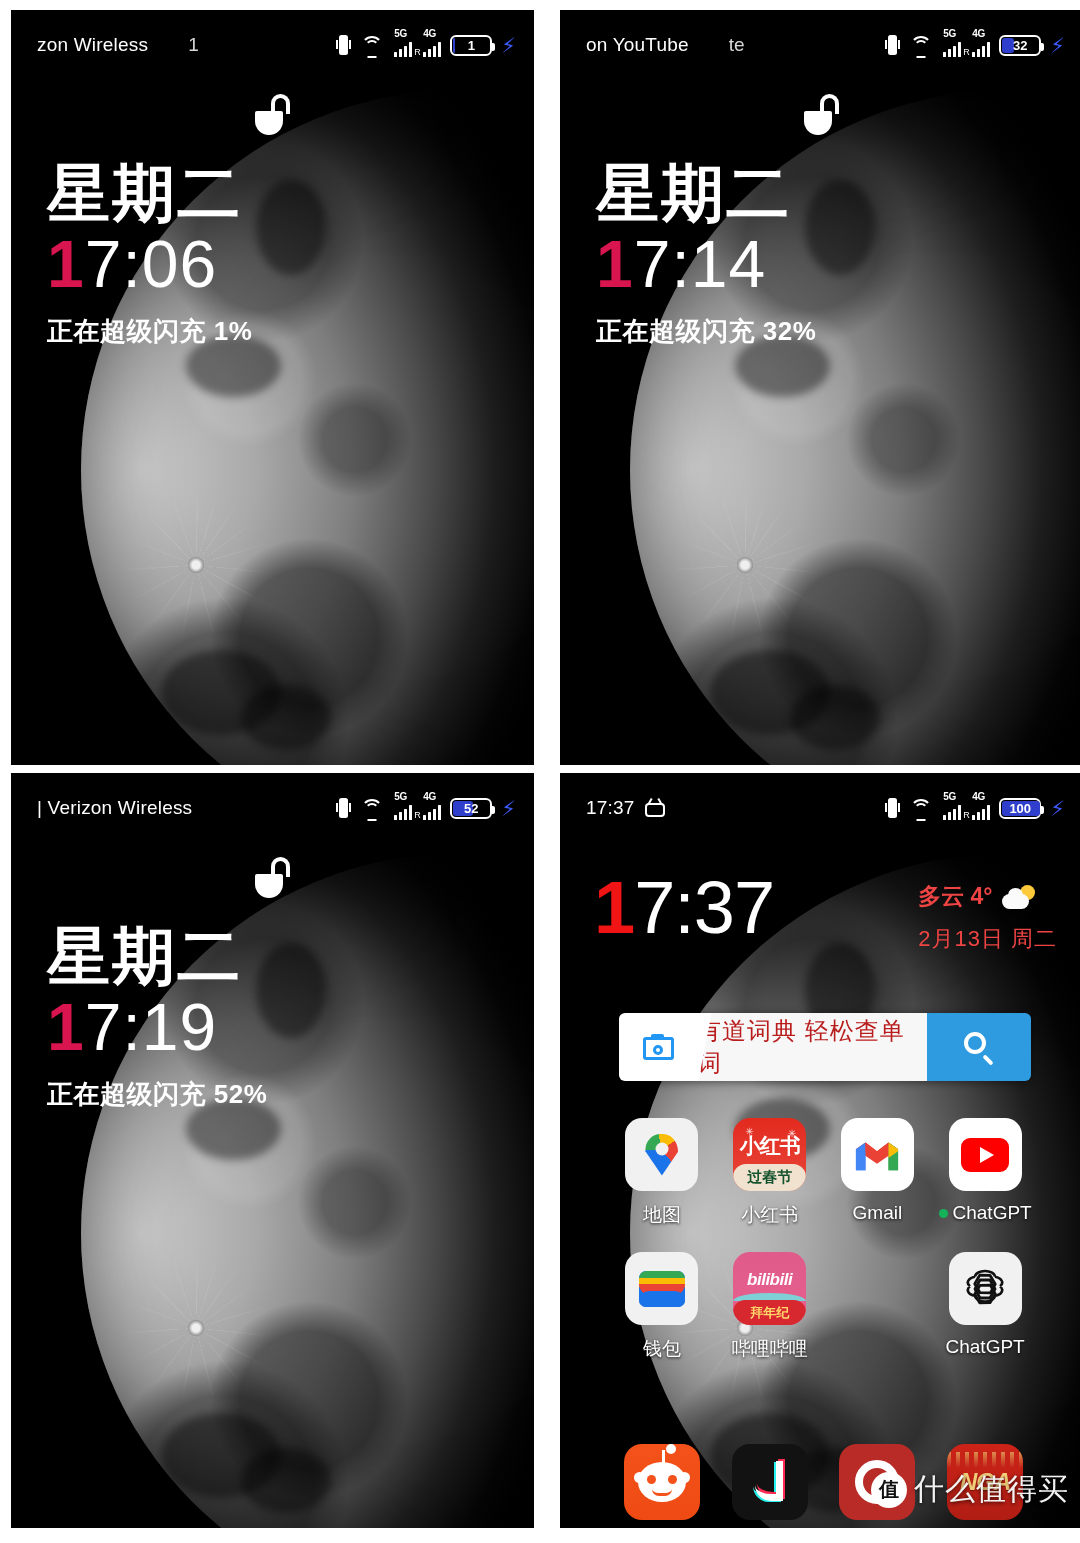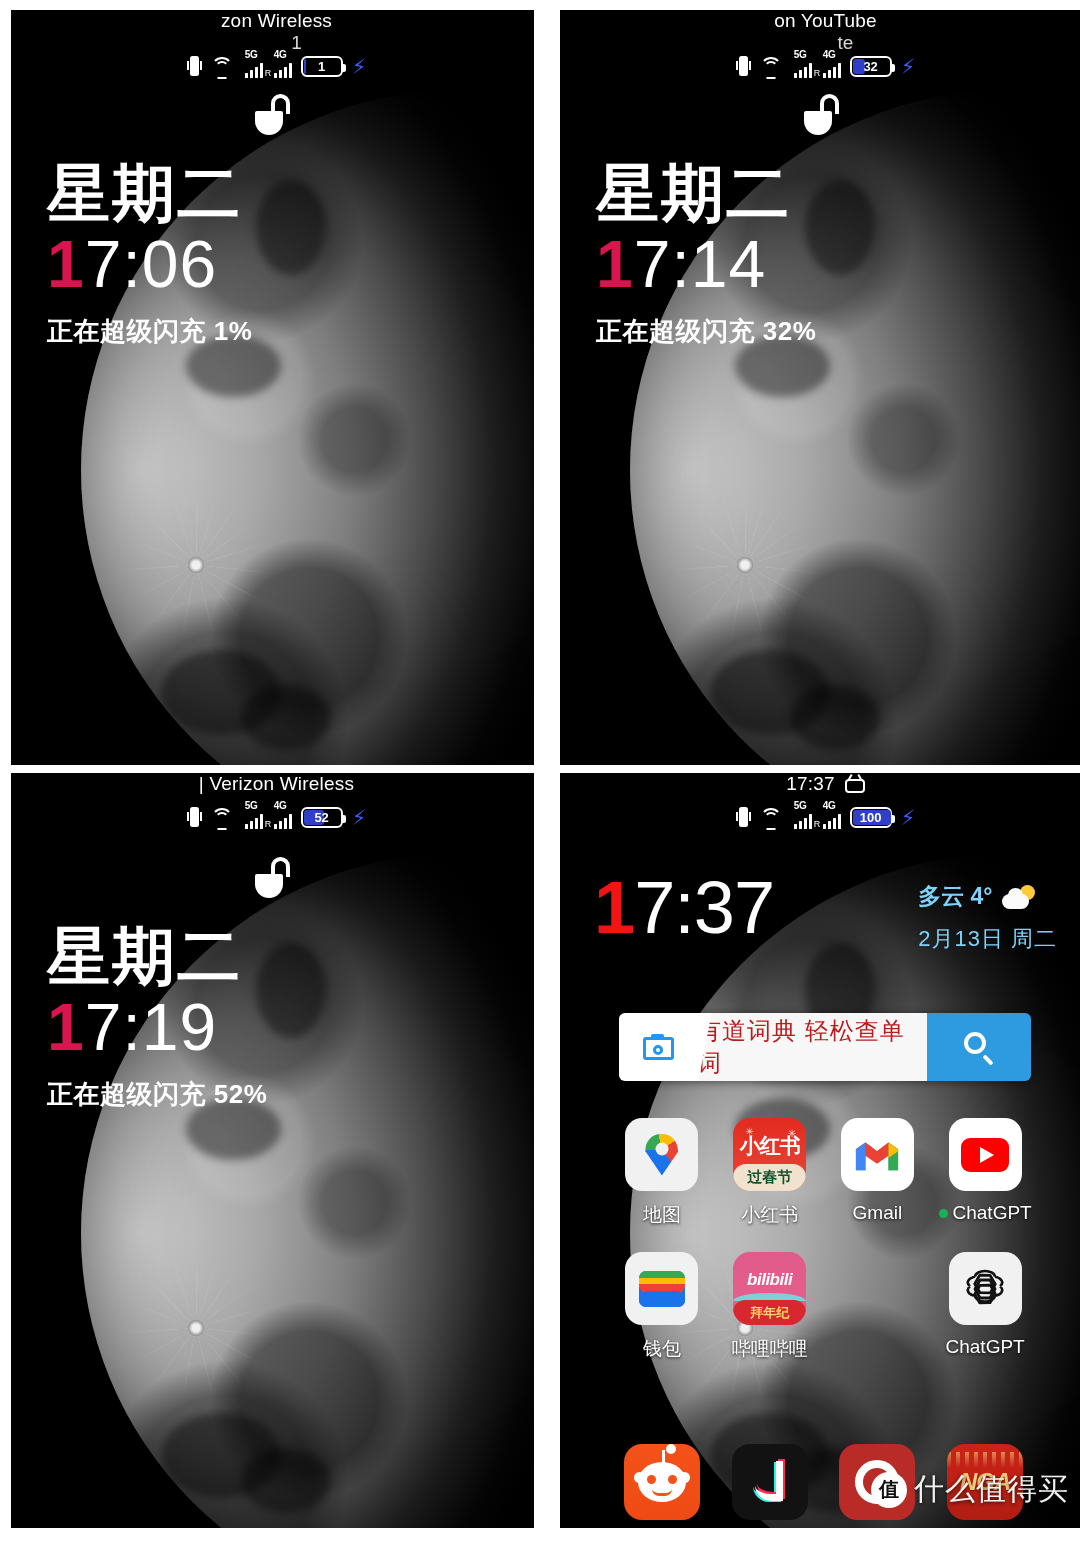--- a/index.html
+++ b/index.html
@@ -87,24 +87,23 @@
     filter: blur(4px);
   }
 
   
   .statusbar {
     position: absolute;
     left: 0; right: 0; top: 0;
     height: 56px;
     display: flex;
     align-items: center;
-    padding: 0 18px 0 26px;
+    padding: 14px 18px 0 26px;
     color: #ffffff;
     z-index: 5;
-    flex-direction: column;
   }
   .sb-left {
     display: flex; align-items: center; gap: 10px;
     font-size: 19px; letter-spacing: .2px; white-space: nowrap;
   }
   .sb-mid { flex: 1; display: flex; justify-content: flex-start; padding-left: 40px; }
   .sb-mid-text { font-size: 19px; color: #d8d8d8; }
   .sb-right { display: flex; align-items: center; gap: 9px; }
 
   .ic-vibrate { width: 15px; height: 22px; position: relative; }
@@ -197,21 +196,21 @@
 
   
   .home { position: absolute; inset: 0; z-index: 4; }
   .home-clock {
     position: absolute; left: 34px; top: 98px;
     font-size: 74px; line-height: 1; font-weight: 500; color: #fff; letter-spacing: -1px;
   }
   .home-clock .accent { color: #f01414; font-weight: 700; }
   .home-weather {
     position: absolute; right: 26px; top: 108px;
-    text-align: left; color: #7dd3fc;
+    text-align: left; color: #ef4444;
   }
   .hw-row1 { display: flex; align-items: center; gap: 9px; font-size: 23px; font-weight: 600; }
   .hw-row2 { font-size: 22px; font-weight: 500; margin-top: 12px; letter-spacing: 1px; }
   .ic-cloudsun { position: relative; width: 34px; height: 24px; }
   .ic-cloudsun .sun {
     position: absolute; right: 1px; top: 0; width: 15px; height: 15px;
     border-radius: 50%; background: #ffc93c;
   }
   .ic-cloudsun .c1 {
     position: absolute; left: 0; bottom: 0; width: 27px; height: 15px;

